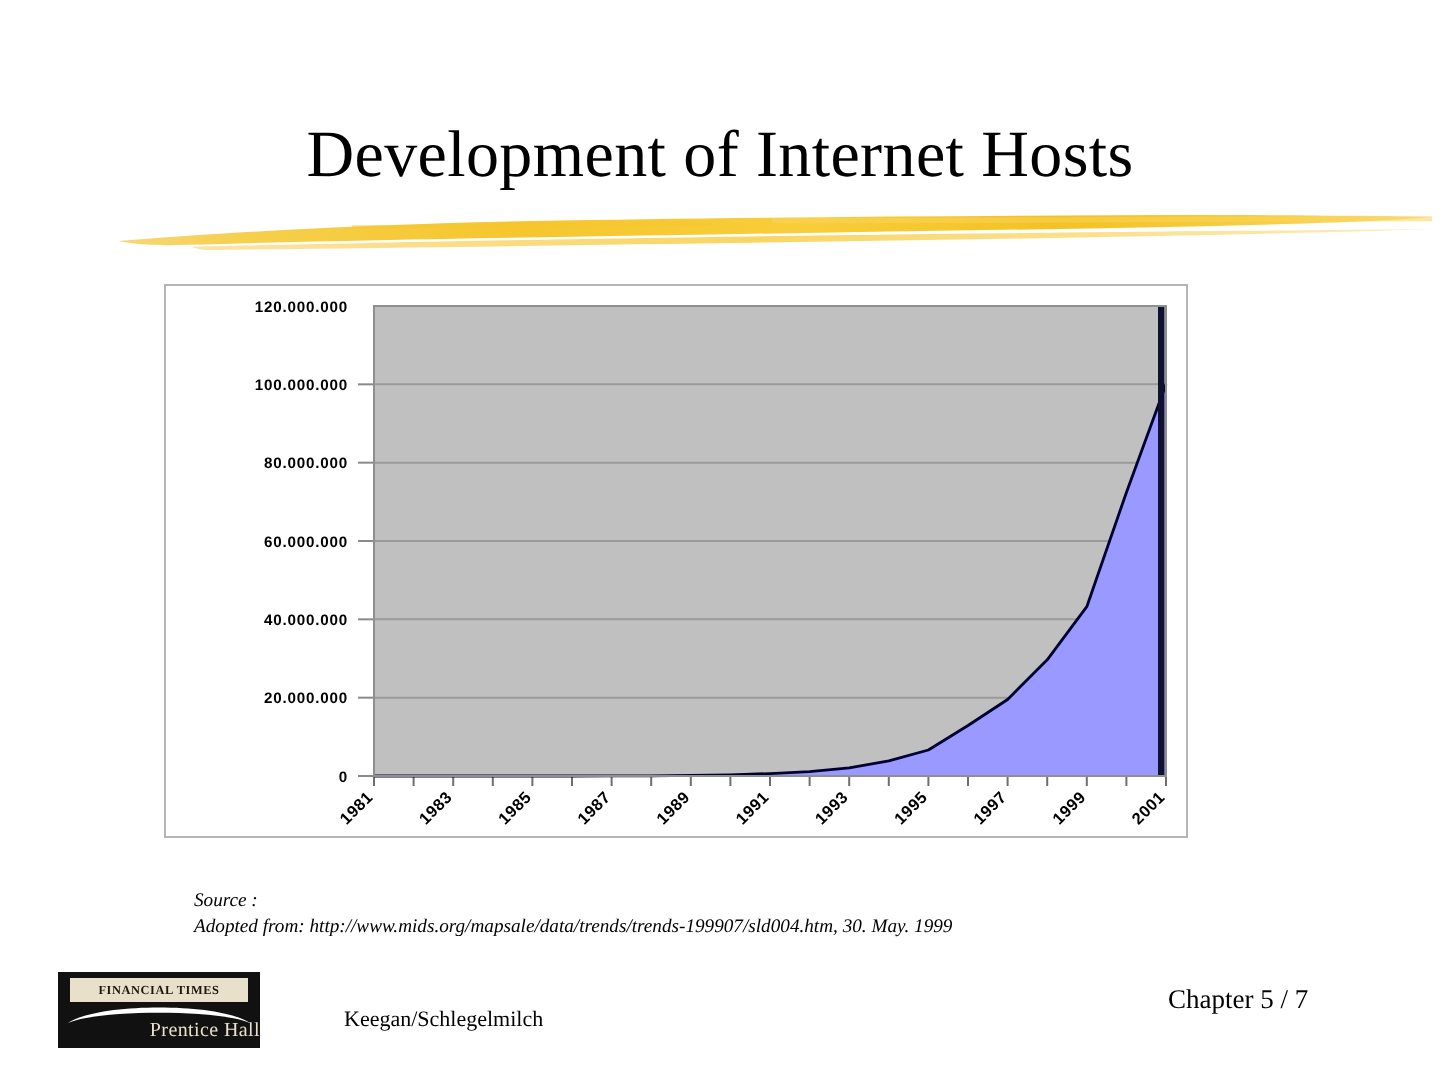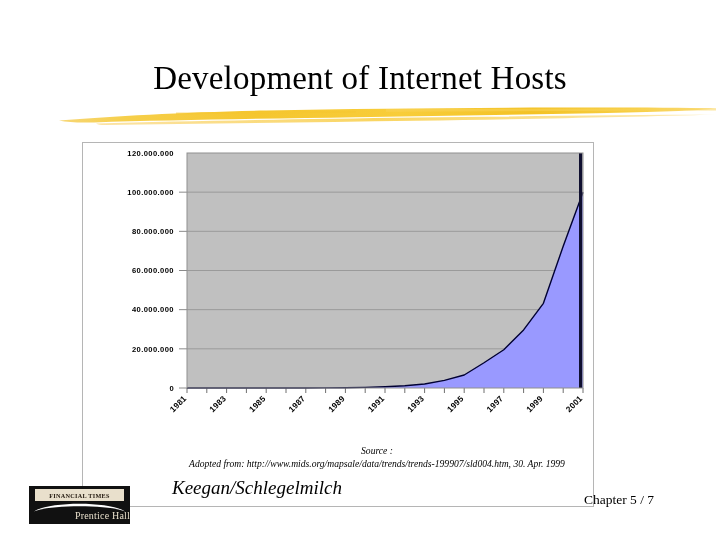--- a/index.html
+++ b/index.html
@@ -44,21 +44,21 @@
     height: 32px;
   }
   .brush-wrap svg { display: block; }
 
   
   .chart-frame {
     position: absolute;
     left: 82px;
     top: 142px;
     width: 512px;
-    height: 365px;
+    height: 277px;
     background: #ffffff;
     border: 1px solid #b5b5b5;
     box-sizing: border-box;
   }
   .chart-inner {
     position: absolute;
     left: 0;
     top: 0;
     width: 510px;
     height: 289px;
@@ -85,21 +85,21 @@
     position: absolute;
     left: 97px;
     top: 444px;
     width: 560px;
     font-family: "Liberation Serif", serif;
     font-style: italic;
     font-size: 9.6px;
     line-height: 13px;
     color: #000000;
   }
-  .source div { white-space: nowrap; text-align: center; }
+  .source div { white-space: nowrap; }
 
   
   .footer-logo {
     position: absolute;
     left: 29px;
     top: 486px;
     width: 101px;
     height: 38px;
     background: #111111;
     overflow: hidden;
@@ -141,27 +141,26 @@
     font-family: "Liberation Serif", serif;
     font-size: 10px;
     color: #e9e0cc;
     letter-spacing: 0.2px;
     white-space: nowrap;
   }
 
   .footer-credit {
     position: absolute;
     left: 172px;
-    top: 478px;
-    font-family: "Liberation Serif", serif;
-    font-size: 19px;
+    top: 500px;
+    font-family: "Liberation Serif", serif;
+    font-size: 11px;
     line-height: 20px;
     color: #000000;
     white-space: nowrap;
-    font-style: italic;
   }
   .footer-chapter {
     position: absolute;
     left: 584px;
     top: 490px;
     font-family: Liberation Serif, serif;
     font-size: 13.5px;
     line-height: 20px;
     color: #000000;
     white-space: nowrap;
@@ -283,21 +282,21 @@
             <text x="420.8" y="256" class="xtick-label" text-anchor="end" transform="rotate(-45 420.8 256)">1997</text>
             <text x="460.4" y="256" class="xtick-label" text-anchor="end" transform="rotate(-45 460.4 256)">1999</text>
             <text x="500" y="256" class="xtick-label" text-anchor="end" transform="rotate(-45 500 256)">2001</text>
           </g>
       </svg>
     </div>
   </div>
 
   <div class="source">
     <div>Source :</div>
-    <div>Adopted from: http://www.mids.org/mapsale/data/trends/trends-199907/sld004.htm, 30. Apr. 1999</div>
+    <div>Adopted from: http://www.mids.org/mapsale/data/trends/trends-199907/sld004.htm, 30. May. 1999</div>
   </div>
 
   <div class="footer-logo">
     <div class="logo-band">
       <span>FINANCIAL TIMES</span>
     </div>
     <div class="logo-arc">
       <svg width="93" height="12" viewBox="0 0 93 12" xmlns="http://www.w3.org/2000/svg">
         <path d="M1,11.5 C 16,1.2 77,1.2 92,11.5 C 77,4.6 16,4.6 1,11.5 Z" fill="#ffffff"></path>
       </svg>

